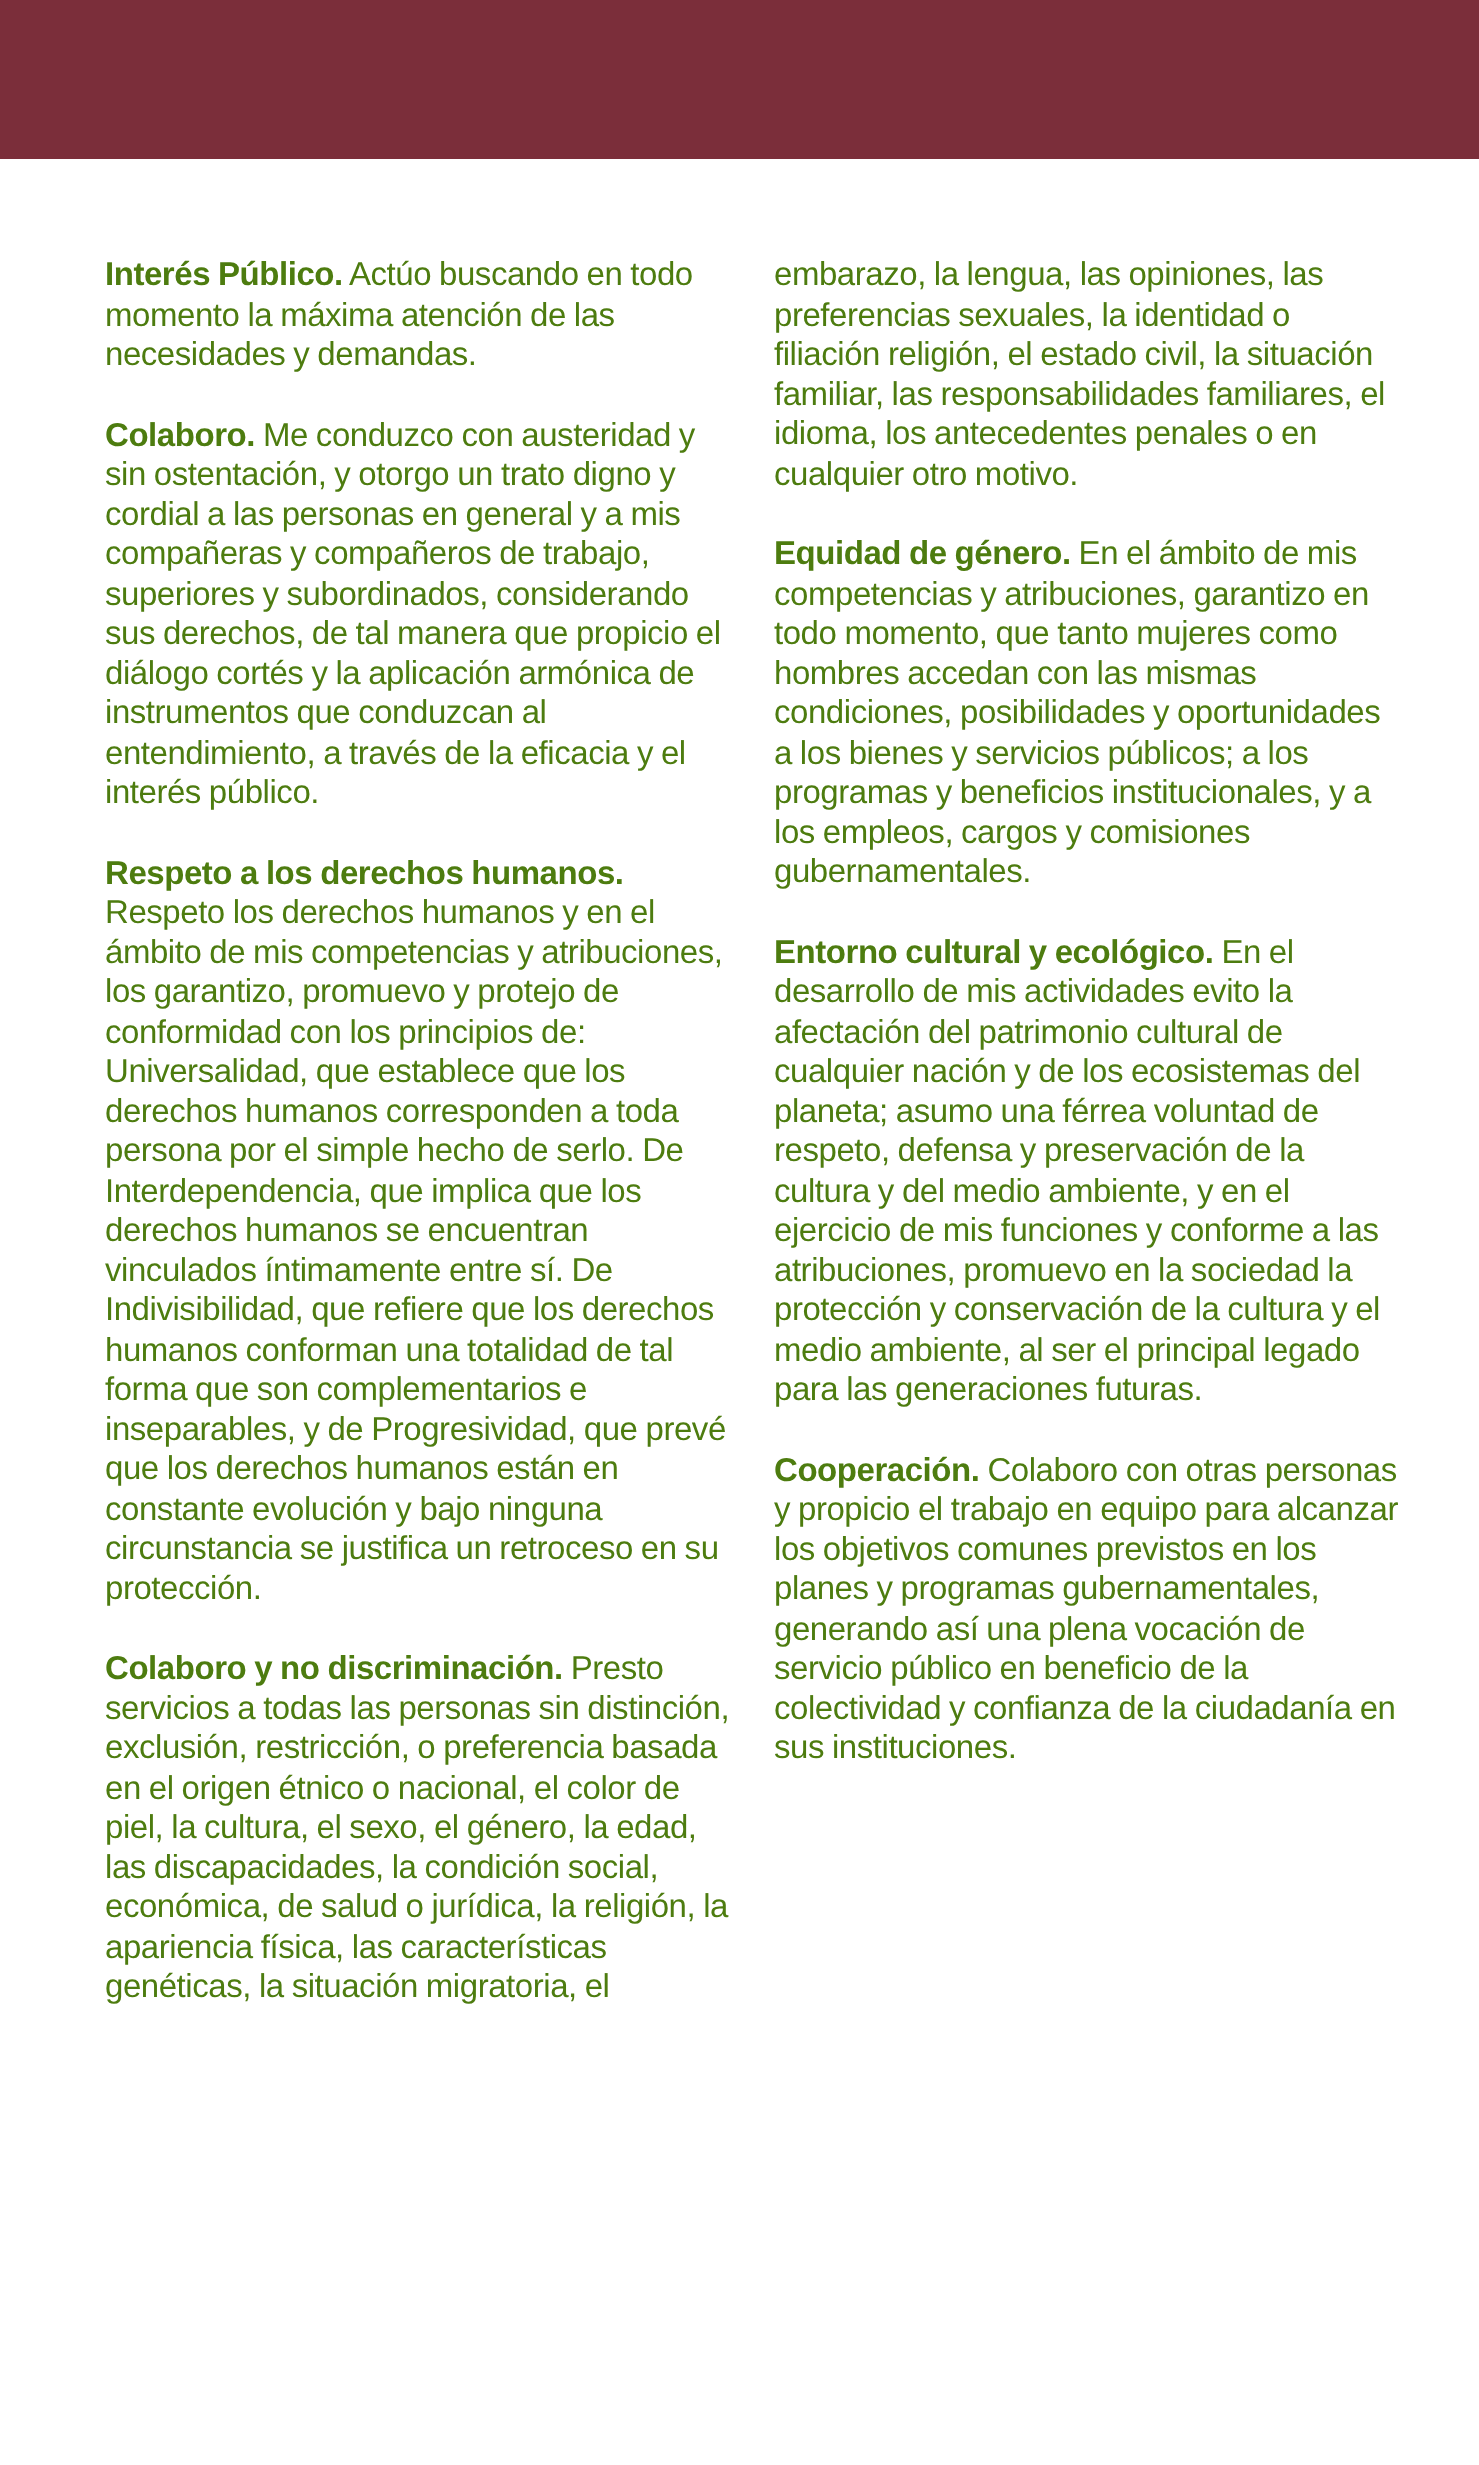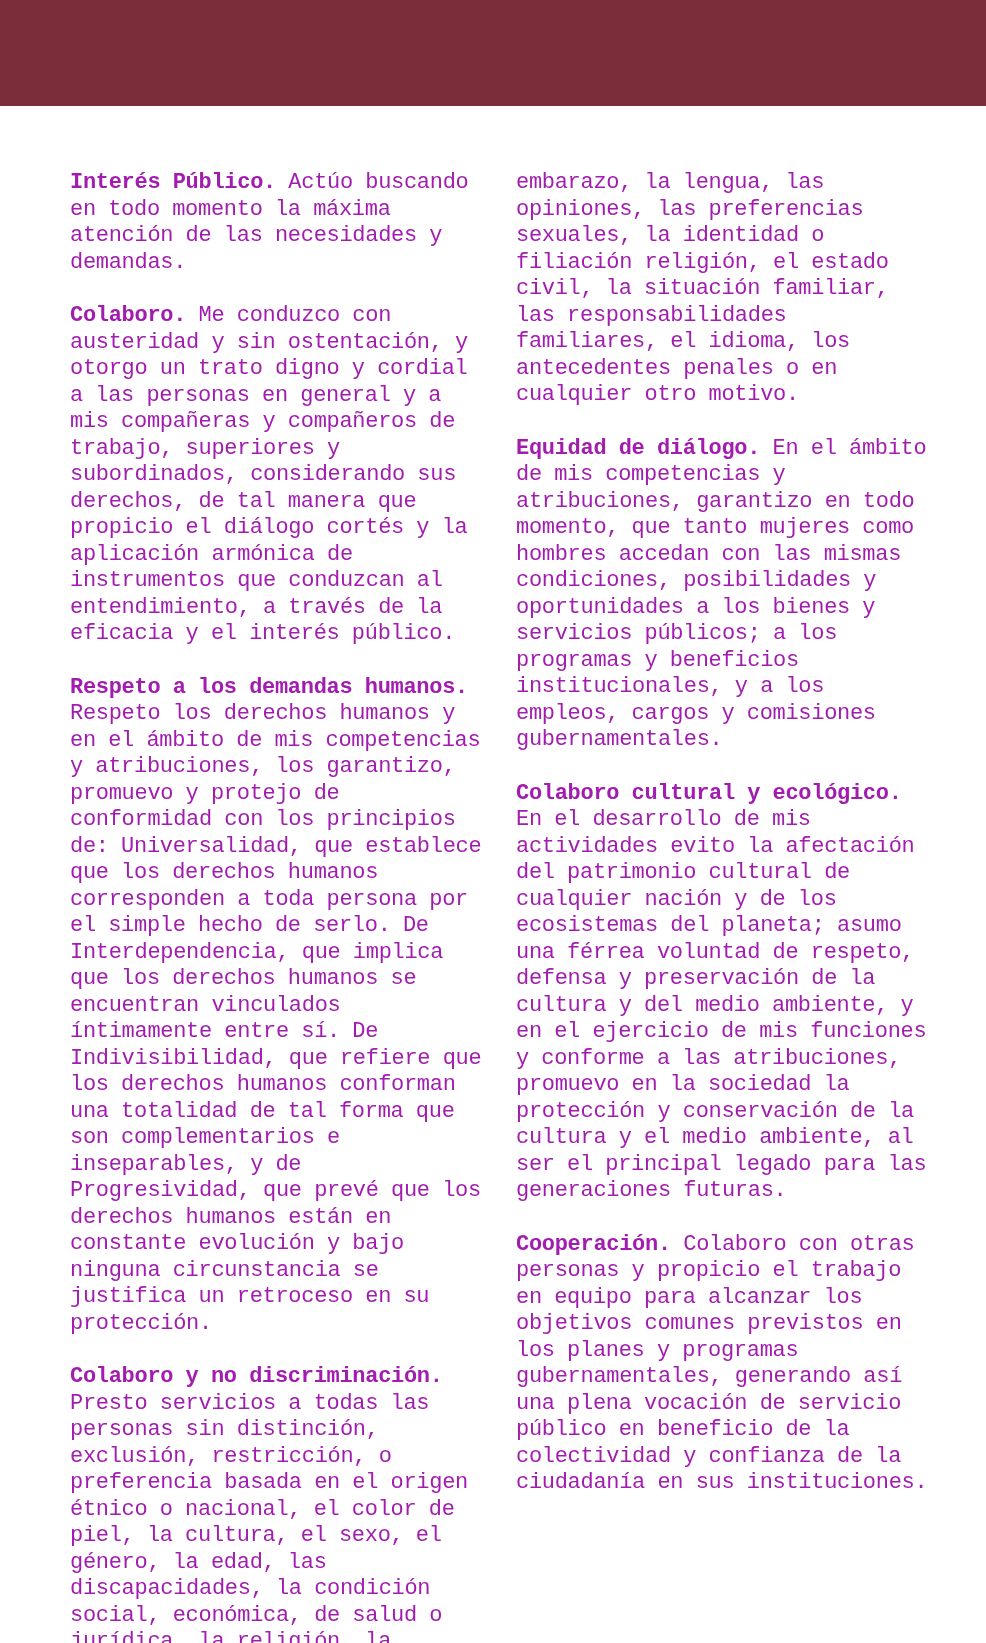--- a/index.html
+++ b/index.html
@@ -2,22 +2,22 @@
 <html lang="es"><head>
 <meta charset="utf-8">
 <style>
   html, body { margin: 0; padding: 0; background: #ffffff; }
   .page {
     position: relative;
     width: 986px;
     height: 1643px;
     background: #ffffff;
     overflow: hidden;
-    font-family: Liberation Mono, monospace;
-    color: #a21caf;
+    font-family: Liberation Sans, sans-serif;
+    color: #4d7c0f;
   }
   .topbar {
     position: absolute;
     top: 0; left: 0;
     width: 986px;
     height: 106px;
     background: #7b2e3a;
   }
   .content {
     position: absolute;
@@ -48,40 +48,40 @@
     <div class="col">
       <p class="section">
         <span class="section-heading">Interés Público.</span>
         <span class="section-body">Actúo buscando en todo momento la máxima atención de las necesidades y demandas.</span>
       </p>
       <p class="section">
         <span class="section-heading">Colaboro.</span>
         <span class="section-body">Me conduzco con austeridad y sin ostentación, y otorgo un trato digno y cordial a las personas en general y a mis compañeras y compañeros de trabajo, superiores y subordinados, considerando sus derechos, de tal manera que propicio el diálogo cortés y la aplicación armónica de instrumentos que conduzcan al entendimiento, a través de la eficacia y el interés público.</span>
       </p>
       <p class="section">
-        <span class="section-heading">Respeto a los demandas humanos.</span>
+        <span class="section-heading">Respeto a los derechos humanos.</span>
         <span class="section-body">Respeto los derechos humanos y en el ámbito de mis competencias y atribuciones, los garantizo, promuevo y protejo de conformidad con los principios de: Universalidad, que establece que los derechos humanos corresponden a toda persona por el simple hecho de serlo. De Interdependencia, que implica que los derechos humanos se encuentran vinculados íntimamente entre sí. De Indivisibilidad, que refiere que los derechos humanos conforman una totalidad de tal forma que son complementarios e inseparables, y de Progresividad, que prevé que los derechos humanos están en constante evolución y bajo ninguna circunstancia se justifica un retroceso en su protección.</span>
       </p>
       <p class="section">
         <span class="section-heading">Colaboro y no discriminación.</span>
         <span class="section-body">Presto servicios a todas las personas sin distinción, exclusión, restricción, o preferencia basada en el origen étnico o nacional, el color de piel, la cultura, el sexo, el género, la edad, las discapacidades, la condición social, económica, de salud o jurídica, la religión, la apariencia física, las características genéticas, la situación migratoria, el</span>
       </p>
     </div>
 
     <div class="col">
       <p class="section">
         <span class="section-heading"></span>
         <span class="section-body">embarazo, la lengua, las opiniones, las preferencias sexuales, la identidad o filiación religión, el estado civil, la situación familiar, las responsabilidades familiares, el idioma, los antecedentes penales o en cualquier otro motivo.</span>
       </p>
       <p class="section">
-        <span class="section-heading">Equidad de diálogo.</span>
+        <span class="section-heading">Equidad de género.</span>
         <span class="section-body">En el ámbito de mis competencias y atribuciones, garantizo en todo momento, que tanto mujeres como hombres accedan con las mismas condiciones, posibilidades y oportunidades a los bienes y servicios públicos; a los programas y beneficios institucionales, y a los empleos, cargos y comisiones gubernamentales.</span>
       </p>
       <p class="section">
-        <span class="section-heading">Colaboro cultural y ecológico.</span>
+        <span class="section-heading">Entorno cultural y ecológico.</span>
         <span class="section-body">En el desarrollo de mis actividades evito la afectación del patrimonio cultural de cualquier nación y de los ecosistemas del planeta; asumo una férrea voluntad de respeto, defensa y preservación de la cultura y del medio ambiente, y en el ejercicio de mis funciones y conforme a las atribuciones, promuevo en la sociedad la protección y conservación de la cultura y el medio ambiente, al ser el principal legado para las generaciones futuras.</span>
       </p>
       <p class="section">
         <span class="section-heading">Cooperación.</span>
         <span class="section-body">Colaboro con otras personas y propicio el trabajo en equipo para alcanzar los objetivos comunes previstos en los planes y programas gubernamentales, generando así una plena vocación de servicio público en beneficio de la colectividad y confianza de la ciudadanía en sus instituciones.</span>
       </p>
     </div>
 
   </div>
 </div>

